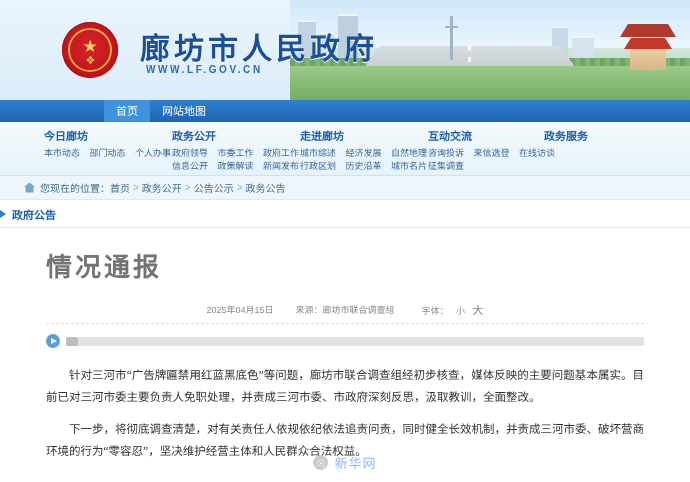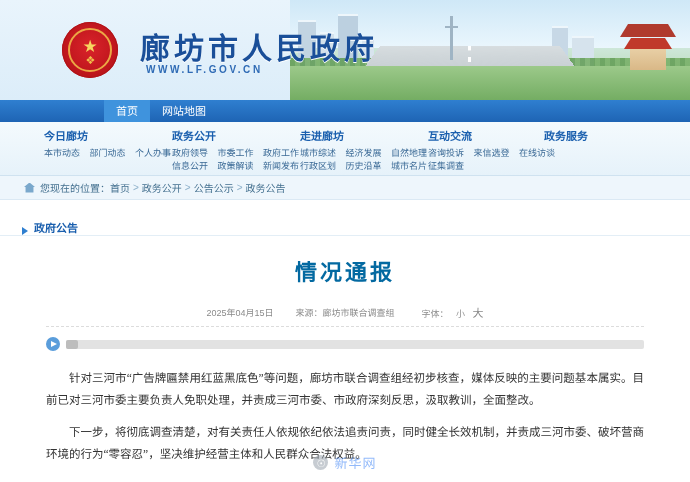--- a/index.html
+++ b/index.html
@@ -187,47 +187,45 @@
     margin-right: 5px;
     background: #7aa8cc;
     clip-path: polygon(50% 0%, 100% 45%, 86% 45%, 86% 100%, 14% 100%, 14% 45%, 0% 45%);
   }
   .crumbbar a { color: #44708f; text-decoration: none; cursor: pointer; }
   .crumb-sep { margin: 0 3px; color: #8fb2cb; }
 
   
   .sectionbar {
     position: relative;
-    width: 690px; height: 36px;
+    width: 690px; height: 28px;
     background: #ffffff;
-    display: flex; align-items: flex-end;
-    padding-left: 22px;
+    display: flex; align-items: center;
     border-bottom: 1px solid #e3eef6;
   }
   .sec-arrow {
     width: 0; height: 0; margin-right: 6px;
     border-top: 4px solid transparent;
     border-bottom: 4px solid transparent;
     border-left: 6px solid #2f7fd0;
   }
   .sec-label { font-size: 11px; color: #1a5fae; font-weight: 700; }
 
   
   .article {
     position: relative;
     width: 690px;
     height: 296px;
     background: #ffffff;
     padding: 0 46px;
   }
   .art-title {
-    text-align: center;
     font-family: "Liberation Serif", "DejaVu Serif", serif;
-    font-size: 22px; font-weight: 700;
-    color: #0369a1;
+    font-size: 26px; font-weight: 700;
+    color: #737373;
     letter-spacing: 3px;
     padding-top: 18px;
   }
   .art-meta {
     display: flex; justify-content: center; align-items: center;
     gap: 22px;
     font-size: 9px; color: #8a8a8a;
     margin-top: 18px;
     border-bottom: 1px dashed #dcdcdc;
     padding-bottom: 6px;

